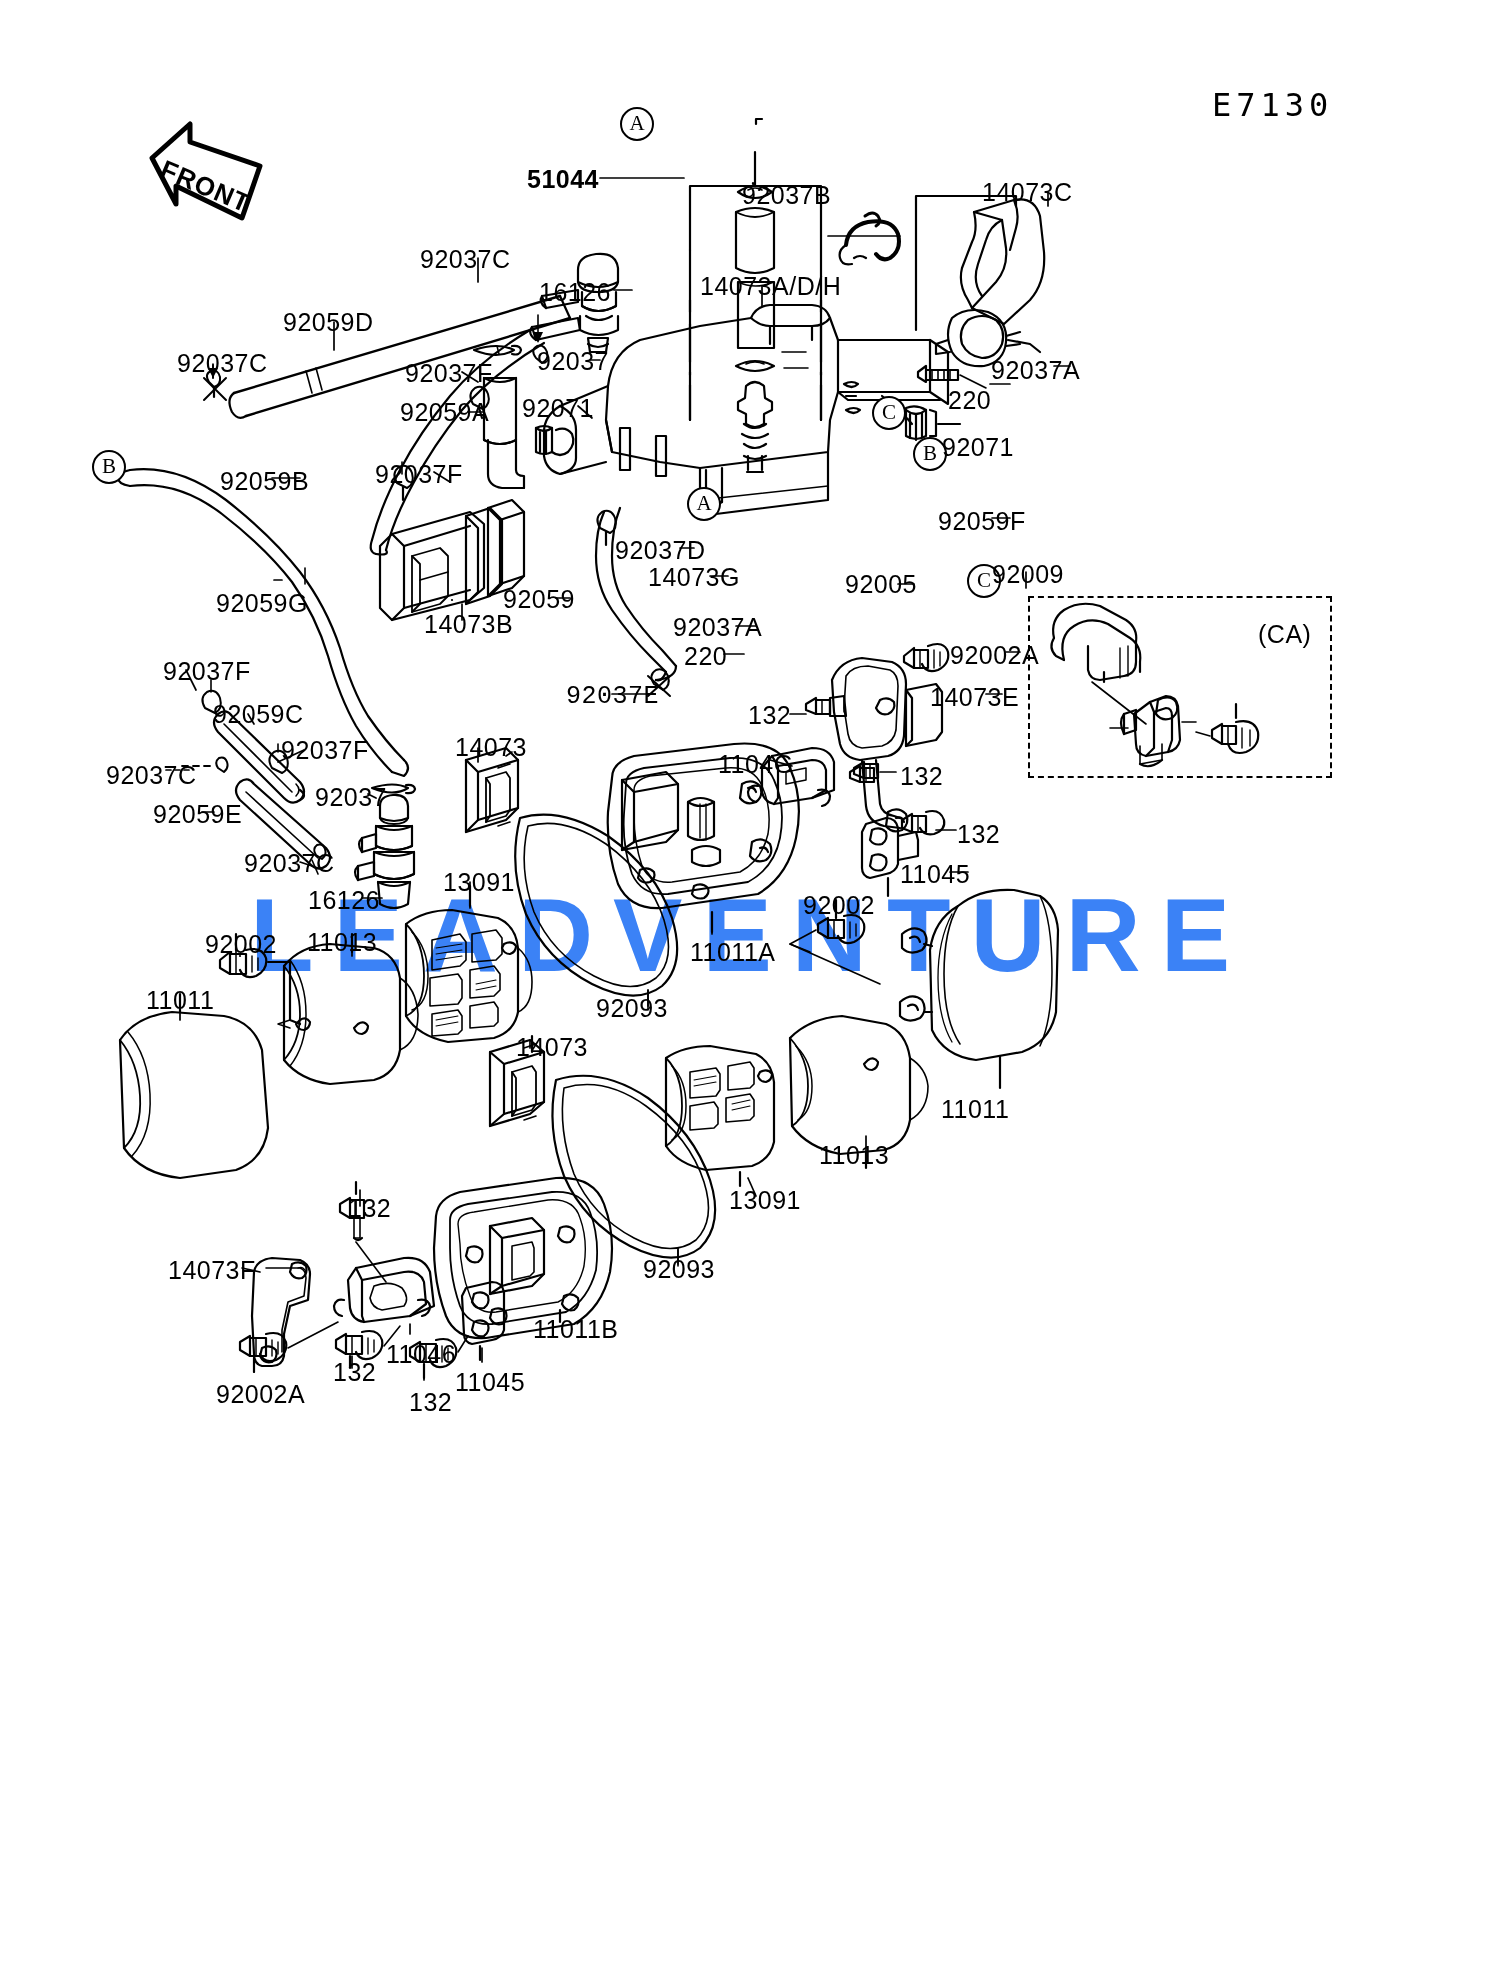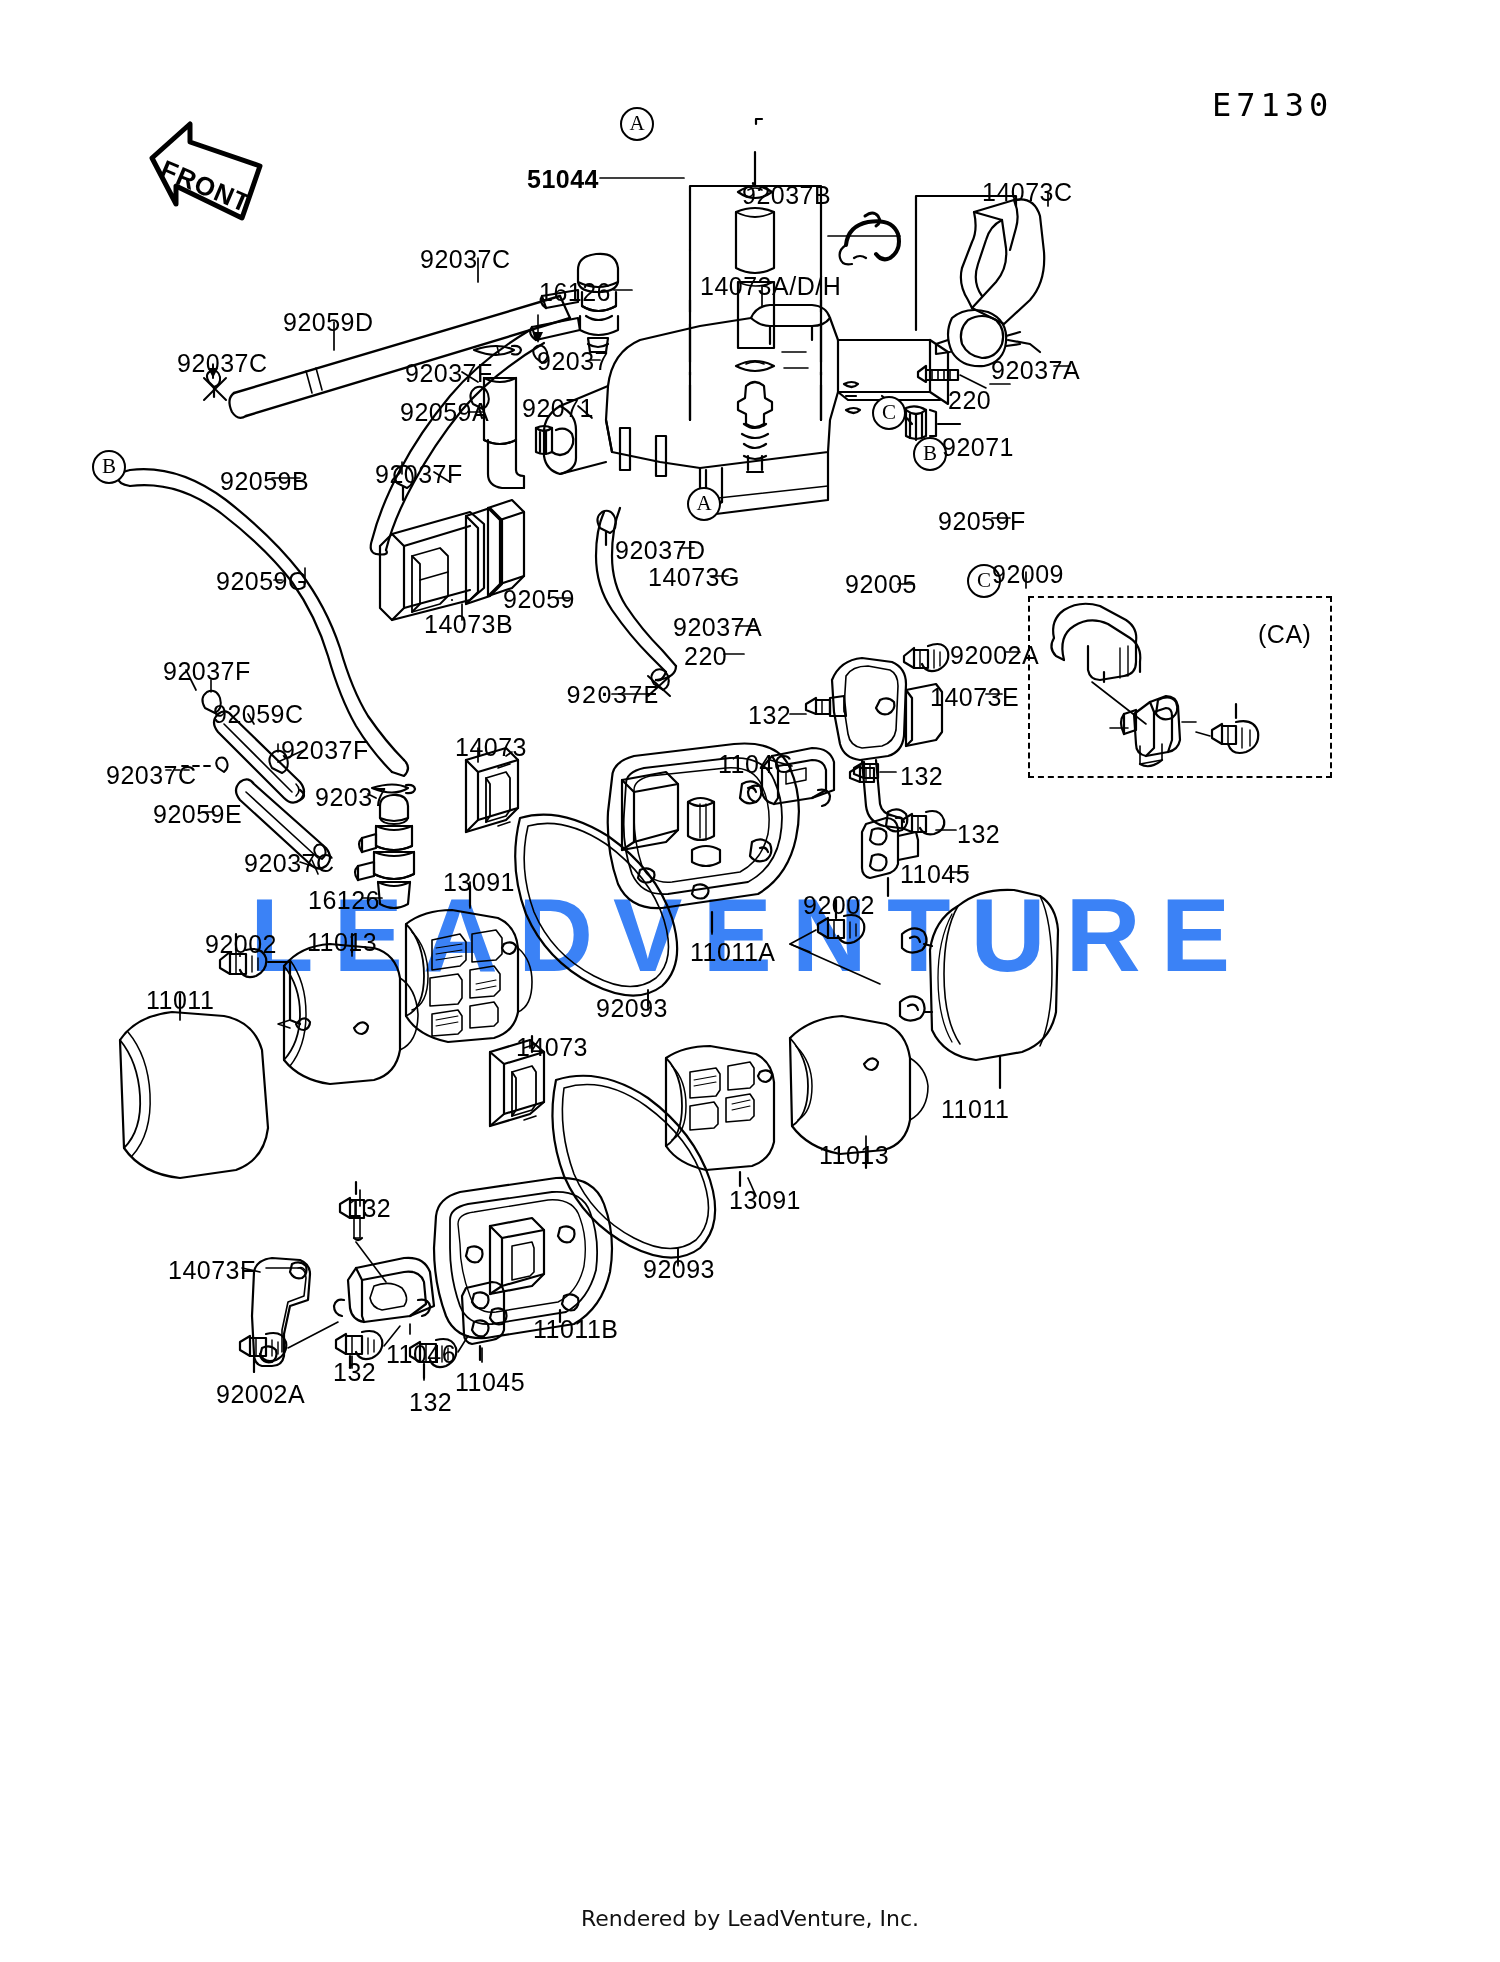--- a/index.html
+++ b/index.html
@@ -740,21 +740,21 @@
   <div class="lbl" style="left:400px;top:400px;">92059A</div>
   <div class="lbl" style="left:522px;top:396px;">92071</div>
   <div class="lbl" style="left:942px;top:435px;">92071</div>
   <div class="lbl" style="left:220px;top:469px;">92059B</div>
   <div class="lbl" style="left:375px;top:462px;">92037F</div>
   <div class="lbl" style="left:938px;top:509px;">92059F</div>
   <div class="lbl" style="left:615px;top:538px;">92037D</div>
   <div class="lbl" style="left:648px;top:565px;">14073G</div>
   <div class="lbl" style="left:845px;top:572px;">92005</div>
   <div class="lbl" style="left:992px;top:562px;">92009</div>
-  <div class="lbl" style="left:216px;top:569px;">92059G</div>
+  <div class="lbl" style="left:216px;top:591px;">92059G</div>
   <div class="lbl" style="left:503px;top:587px;">92059</div>
   <div class="lbl" style="left:424px;top:612px;">14073B</div>
   <div class="lbl" style="left:673px;top:615px;">92037A</div>
   <div class="lbl" style="left:684px;top:644px;">220</div>
   <div class="lbl" style="left:950px;top:643px;">92002A</div>
   <div class="lbl" style="left:163px;top:659px;">92037F</div>
   <div class="lbl" style="left:566px;top:684px;font-family:Liberation Mono, monospace;">92037E</div>
   <div class="lbl" style="left:930px;top:685px;">14073E</div>
   <div class="lbl" style="left:213px;top:702px;">92059C</div>
   <div class="lbl" style="left:748px;top:703px;">132</div>
@@ -783,15 +783,14 @@
   <div class="lbl" style="left:643px;top:1257px;">92093</div>
   <div class="lbl" style="left:348px;top:1196px;">132</div>
   <div class="lbl" style="left:168px;top:1258px;">14073F</div>
   <div class="lbl" style="left:533px;top:1317px;">11011B</div>
   <div class="lbl" style="left:386px;top:1342px;">11046</div>
   <div class="lbl" style="left:333px;top:1360px;">132</div>
   <div class="lbl" style="left:455px;top:1370px;">11045</div>
   <div class="lbl" style="left:216px;top:1382px;">92002A</div>
   <div class="lbl" style="left:409px;top:1390px;">132</div>
 
-  <div class="footer" style="top:1906px;">Rendered by LeadVenture, Inc.</div>
 
 </div>
 
 </body></html>

